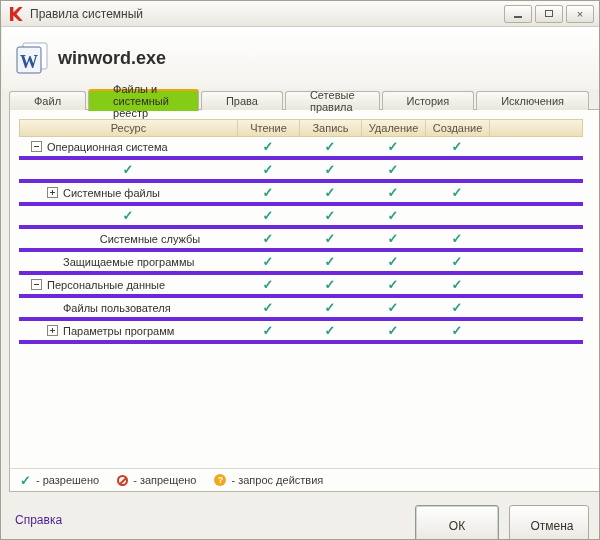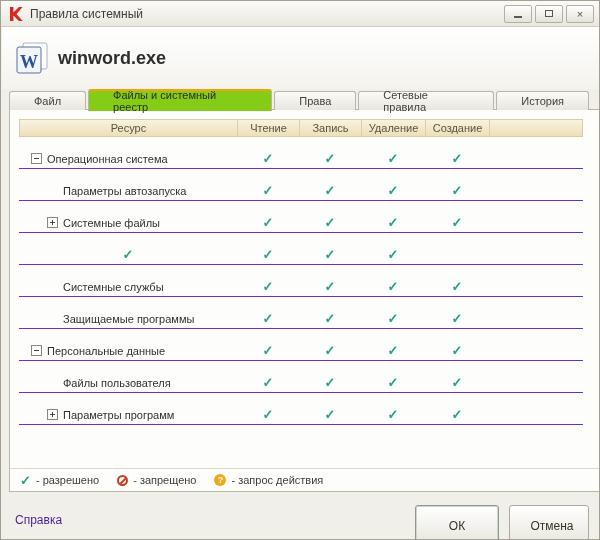--- a/index.html
+++ b/index.html
@@ -31,21 +31,21 @@
   
   .panel{position:absolute;left:8px;top:108px;width:596px;height:383px;box-sizing:border-box;
     background:#fdfdfb;border:1px solid #b9b6a8;z-index:2;}
   .table{position:absolute;left:9px;top:9px;width:564px;}
   .thead{display:grid;grid-template-columns:218px 62px 62px 64px 64px 1fr;height:18px;
     background:linear-gradient(#f9f2e0,#eedfb9);border:1px solid #d9cda5;box-sizing:border-box;}
   .th{display:flex;align-items:center;justify-content:center;font-size:11px;color:#5c5340;
     border-right:1px solid #ddd0a9;box-sizing:border-box;}
   .th:last-child{border-right:none;}
   .row{display:grid;grid-template-columns:218px 62px 62px 64px 64px 1fr;height:19px;
-    border-bottom:1px solid #6d28d9;align-items:center;margin-top:12px;}
+    border-bottom:4px solid #6d28d9;align-items:center;}
   .cell-label{display:flex;align-items:center;font-size:11px;color:#33312b;white-space:nowrap;overflow:hidden;}
   .cell-check{display:flex;align-items:center;justify-content:center;}
   .check{color:#2aa089;font-size:13px;font-weight:bold;line-height:1;}
   .expander{width:9px;height:9px;border:1px solid #8a8777;background:#fff;position:relative;
     display:inline-block;margin-right:5px;flex:0 0 auto;box-sizing:content-box;cursor:default;}
   .eh{position:absolute;left:2px;right:2px;top:4px;height:1px;background:#44423a;}
   .ev{position:absolute;top:2px;bottom:2px;left:4px;width:1px;background:#44423a;}
   .spacer{display:inline-block;width:16px;flex:0 0 auto;}
   
   .legend{position:absolute;left:0;right:0;bottom:0;height:22px;border-top:1px solid #dcdacd;
@@ -105,20 +105,23 @@
         <span>Файлы и системный реестр</span>
       </div>
       <div class="tab">
         <span>Права</span>
       </div>
       <div class="tab">
         <span>Сетевые правила</span>
       </div>
       <div class="tab">
         <span>История</span>
+      </div>
+      <div class="tab">
+        <span>Исключения</span>
       </div>
     </div>
 
   <div class="panel">
     <div class="table">
       <div class="thead" id="thead">
           <div class="th">Ресурс</div>
           <div class="th">Чтение</div>
           <div class="th">Запись</div>
           <div class="th">Удаление</div>
@@ -141,24 +144,20 @@
             </div>
             <div class="cell-check">
               <span class="check">✓</span>
             </div>
             <div class="cell-check">
               <span class="check">✓</span>
             </div>
             <div></div>
           </div>
           <div class="row">
-            <div class="cell-label" style="padding-left: 28px;">
-              <span class="spacer"></span>
-              <span>Параметры автозапуска</span>
-            </div>
             <div class="cell-check">
               <span class="check">✓</span>
             </div>
             <div class="cell-check">
               <span class="check">✓</span>
             </div>
             <div class="cell-check">
               <span class="check">✓</span>
             </div>
             <div class="cell-check">
@@ -197,21 +196,21 @@
             </div>
             <div class="cell-check">
               <span class="check">✓</span>
             </div>
             <div class="cell-check">
               <span class="check">✓</span>
             </div>
             <div></div>
           </div>
           <div class="row">
-            <div class="cell-label" style="padding-left: 28px;">
+            <div class="cell-label" style="padding-left: 28px; justify-content: center;">
               <span class="spacer"></span>
               <span>Системные службы</span>
             </div>
             <div class="cell-check">
               <span class="check">✓</span>
             </div>
             <div class="cell-check">
               <span class="check">✓</span>
             </div>
             <div class="cell-check">

